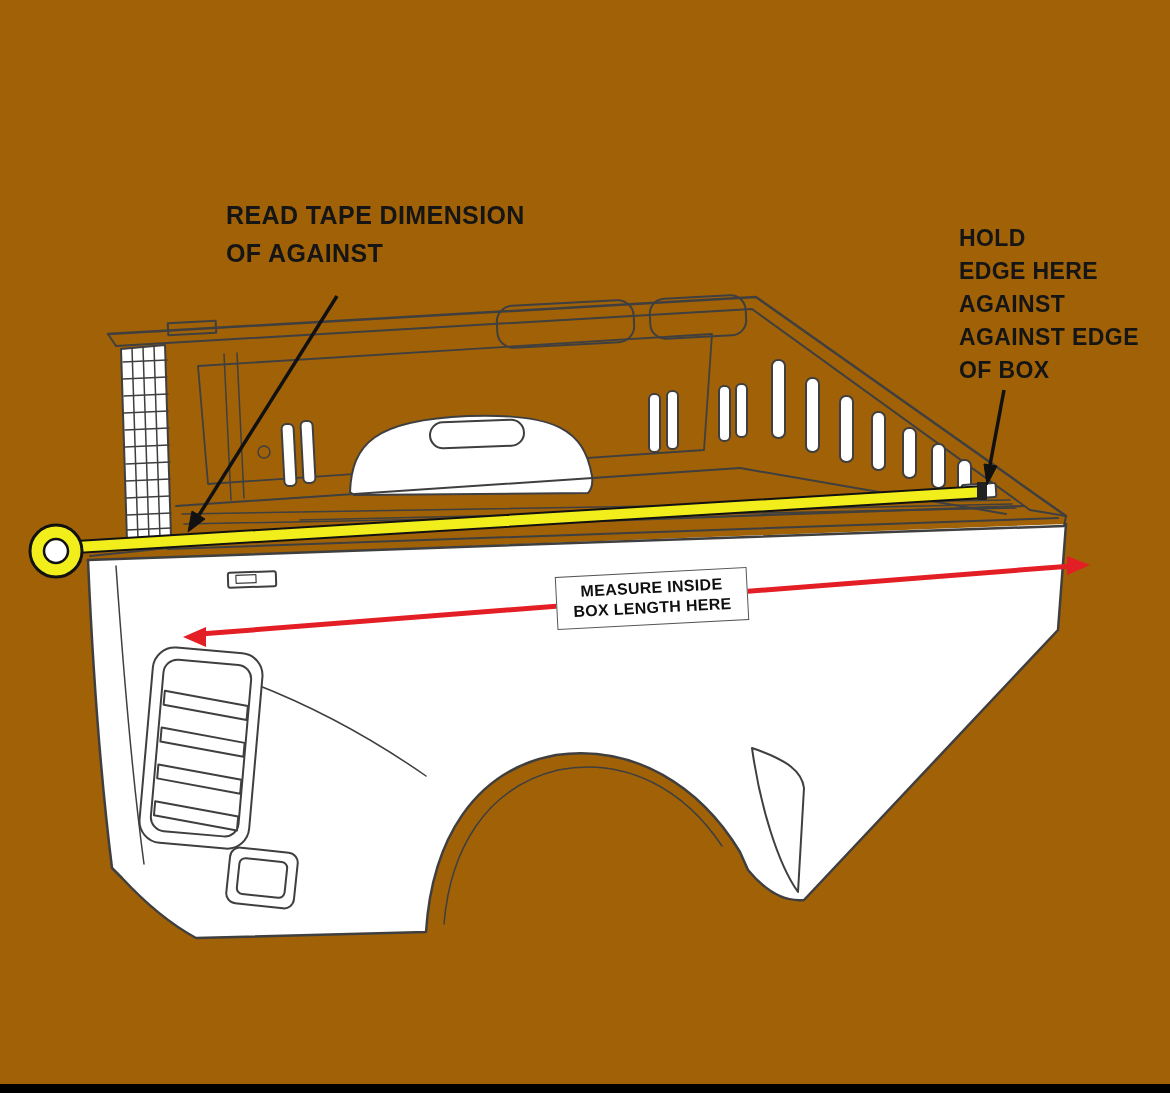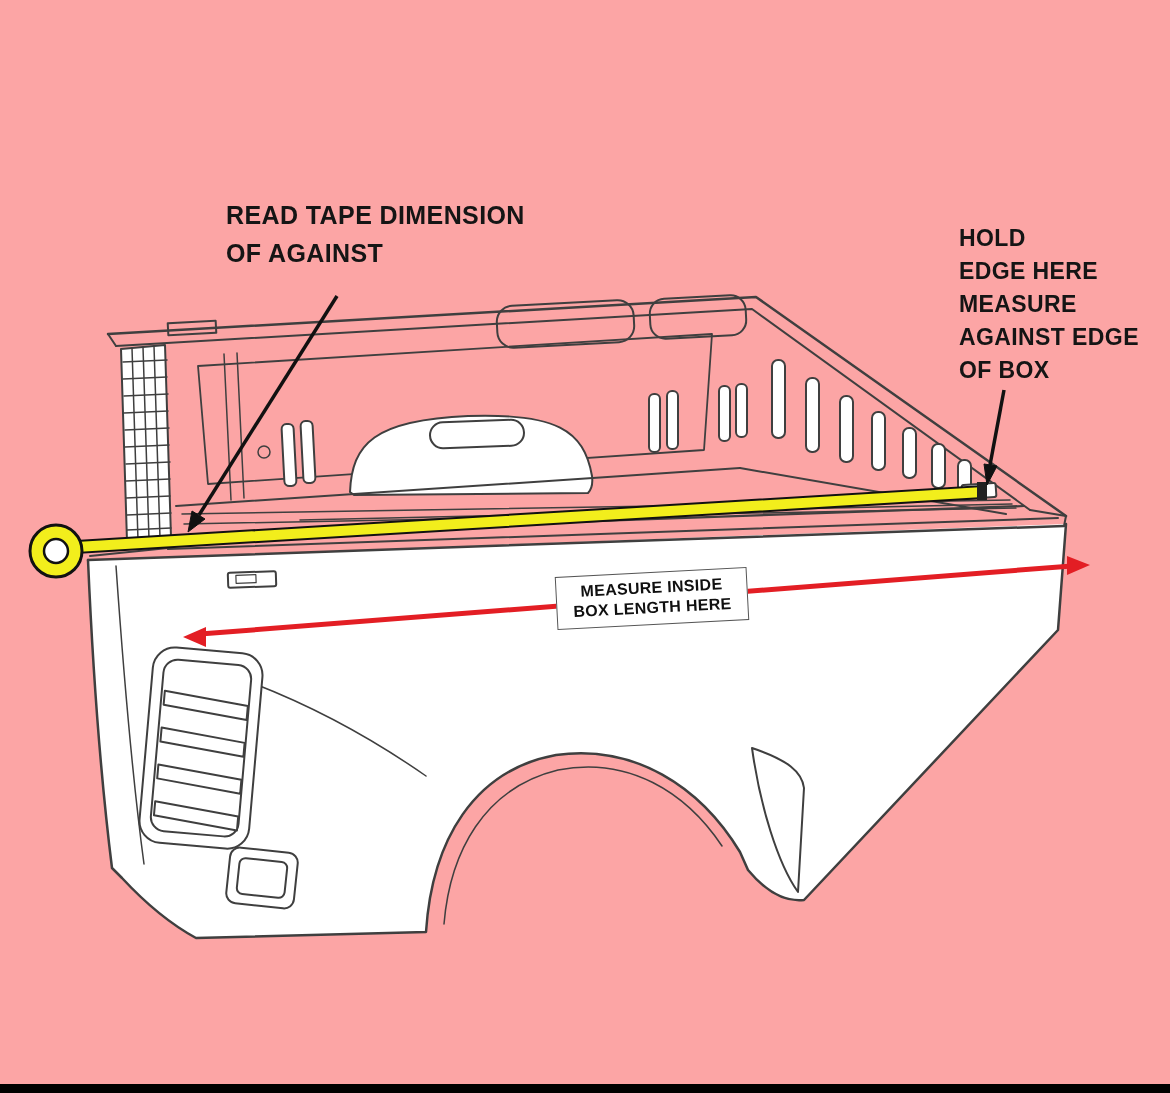--- a/index.html
+++ b/index.html
@@ -1,20 +1,20 @@
 <!DOCTYPE html>
 <html><head>
 <meta charset="utf-8">
 <style>
   html, body { margin: 0; padding: 0; background: #ffffff; }
   .canvas {
     position: relative;
     width: 1170px;
     height: 1093px;
-    background: #fca5a5;
+    background: #a16207;
     overflow: hidden;
     font-family: "Liberation Sans", "DejaVu Sans", sans-serif;
     color: #111111;
   }
   .canvas svg { position: absolute; inset: 0; }
   .annotation {
     position: absolute;
     font-weight: 700;
     color: #151515;
     white-space: nowrap;
@@ -175,21 +175,21 @@
   </svg>
 
   <div id="ann-read" class="annotation">
     <div>READ TAPE DIMENSION</div>
     <div>OF AGAINST</div>
   </div>
 
   <div id="ann-hold" class="annotation">
     <div>HOLD</div>
     <div>EDGE HERE</div>
-    <div>MEASURE</div>
+    <div>AGAINST</div>
     <div>AGAINST EDGE</div>
     <div>OF BOX</div>
   </div>
 
   <div class="measure-label">
     <div>MEASURE INSIDE</div>
     <div>BOX LENGTH HERE</div>
   </div>
 
   <div class="footer-bar"></div>

